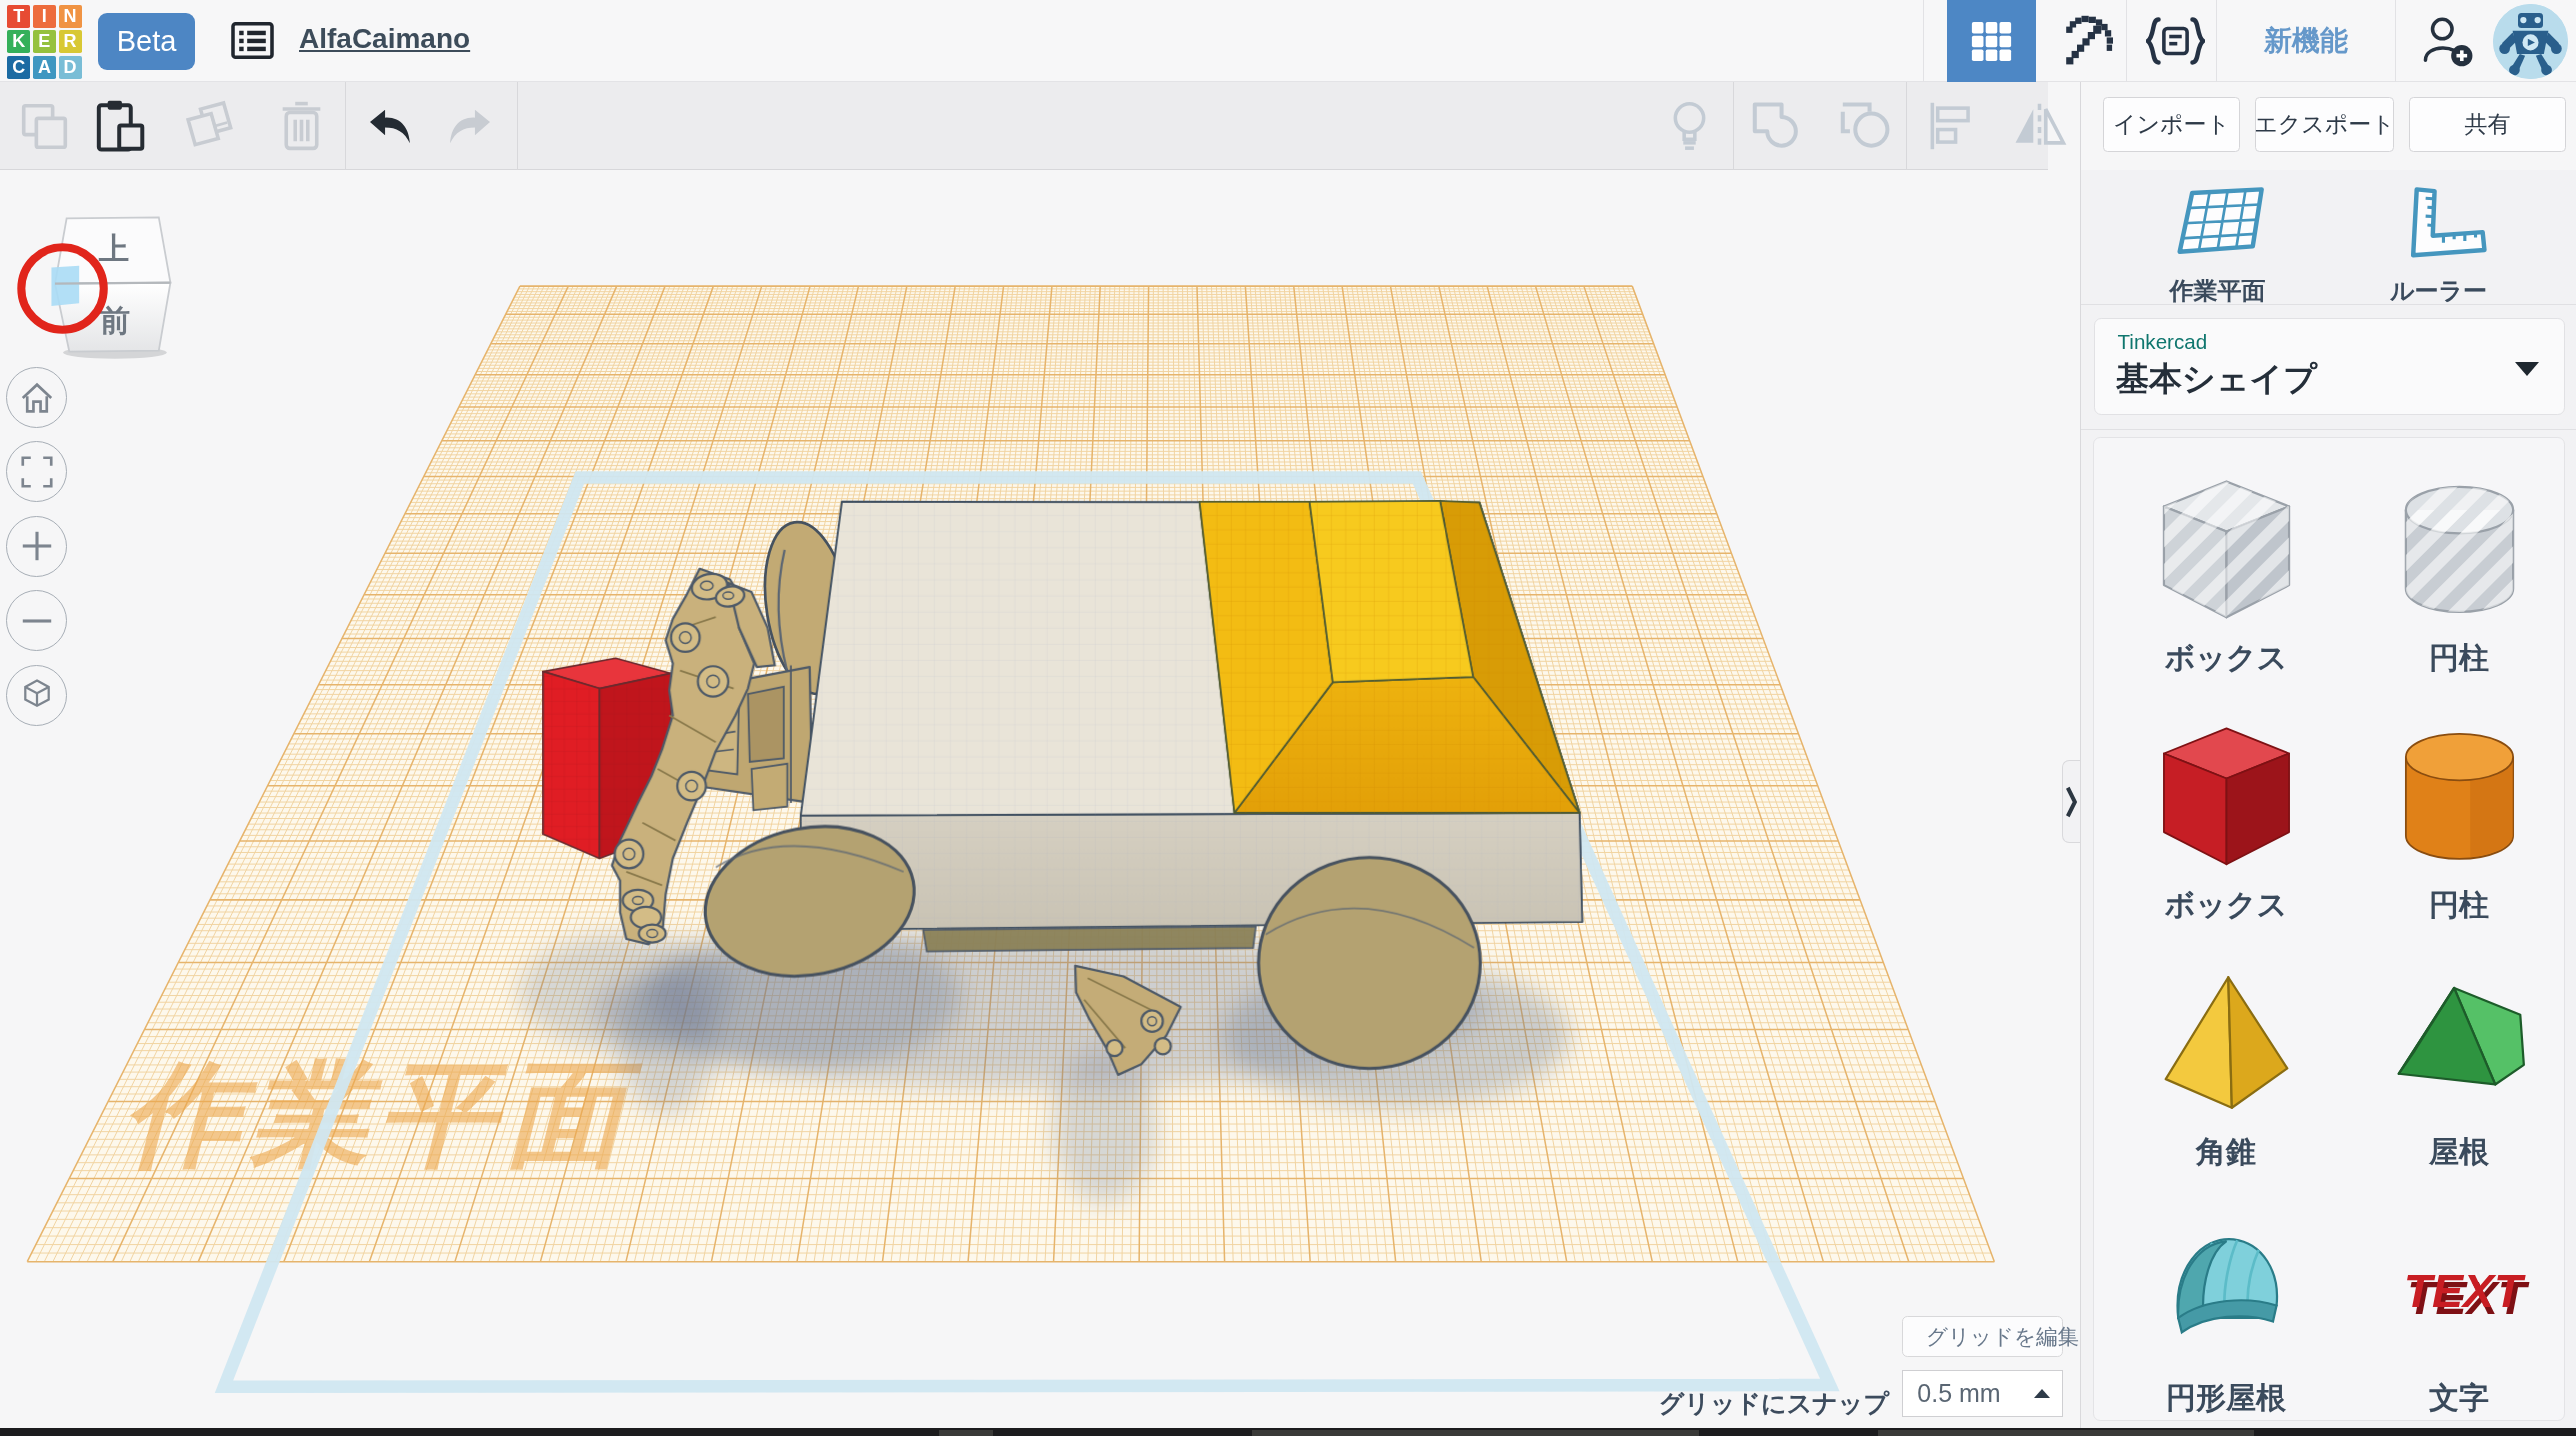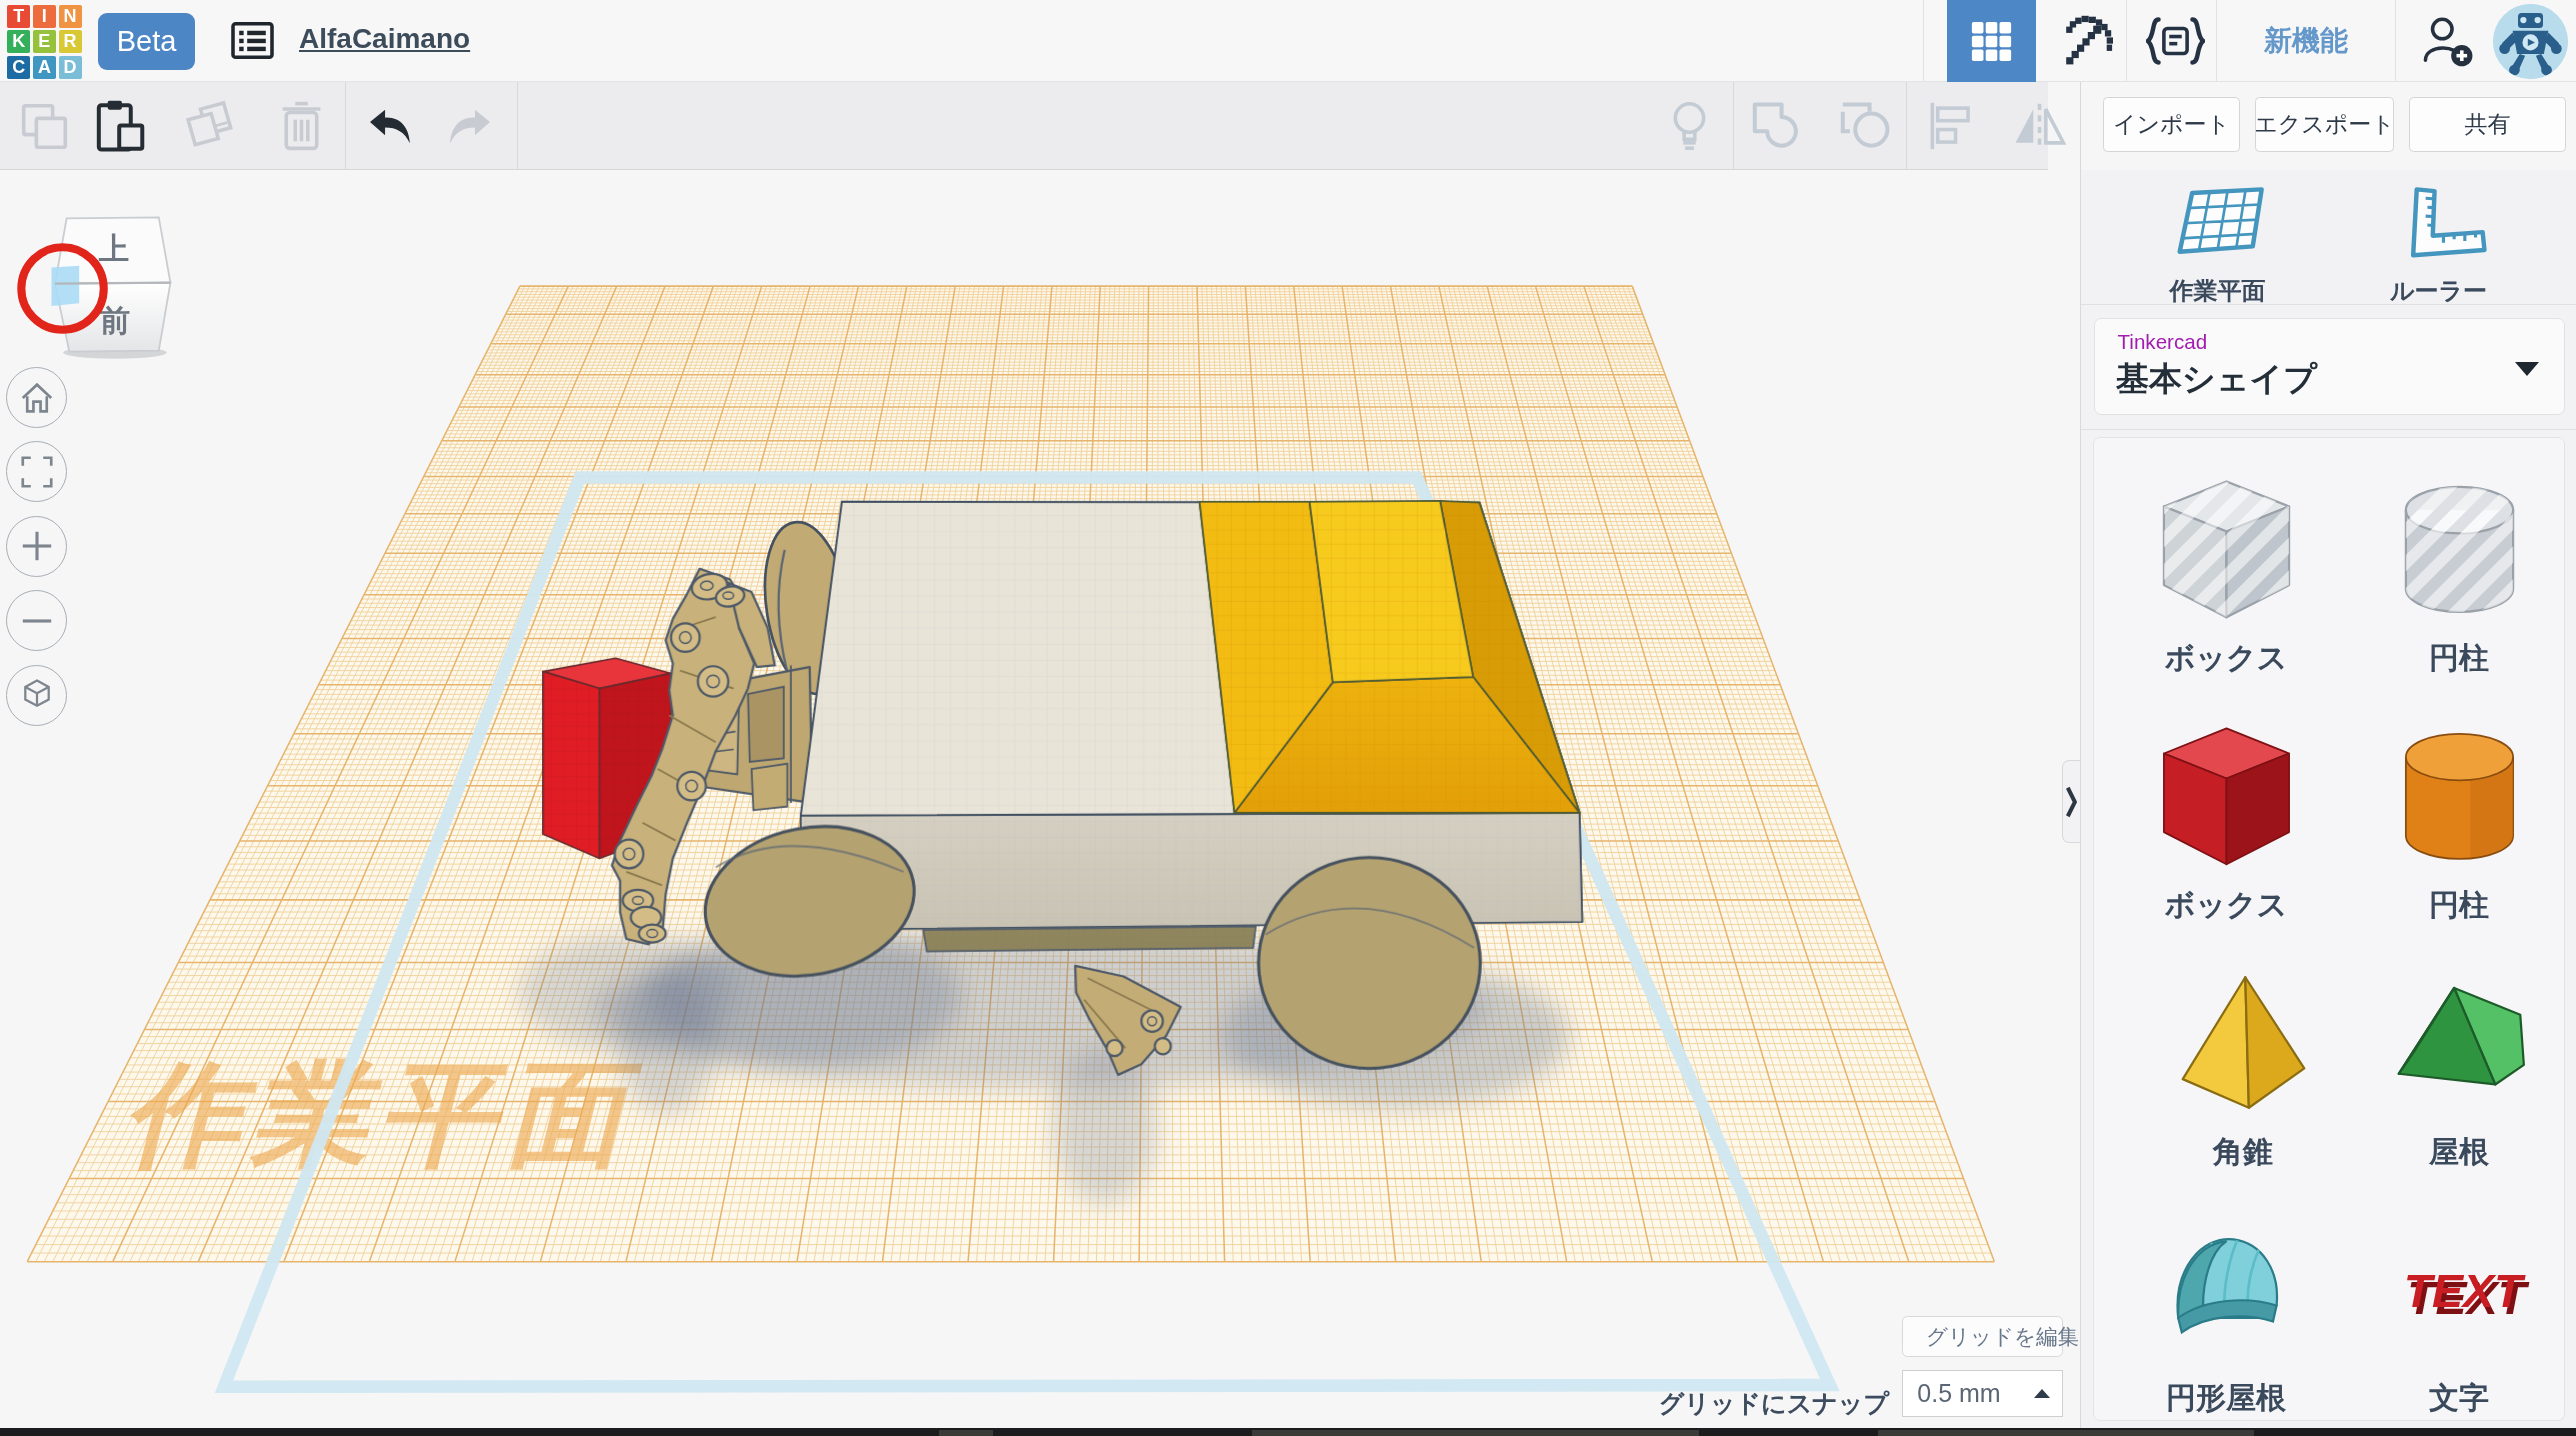--- a/index.html
+++ b/index.html
@@ -68,21 +68,21 @@
     border-left:8px solid transparent; border-right:8px solid transparent; border-bottom:9.8px solid #2e3b49; }
   
   .panel { position:absolute; left:2080px; top:170px; width:496px; height:1258px;
     background:#f2f2f4; border-left:0.9px solid #d9d9dc; z-index:20; }
   .panel-tools { position:absolute; left:0; top:0; width:496px; height:134px; }
   .ptool { position:absolute; top:14.3px; width:197px; text-align:center; }
   .ptool .plabel { margin-top:5.4px; font-size:24px; font-weight:bold; color:#3a4a5c; }
   .panel-sep { position:absolute; left:0; width:496px; height:0.9px; background:#e0e0e3; }
   .collection-card { position:absolute; left:12.5px; top:148px; width:471px; height:97px;
     background:#fafafb; border:0.9px solid #e1e1e4; border-radius:7.2px; }
-  .collection-brand { position:absolute; left:23px; top:10.7px; font-size:20.6px; color:#a21caf; }
+  .collection-brand { position:absolute; left:23px; top:10.7px; font-size:20.6px; color:#0f766e; }
   .collection-name { position:absolute; left:21.5px; top:38px; font-size:33px; font-weight:600; color:#242e39; }
   .collection-caret { position:absolute; right:25px; top:43px; width:0; height:0;
     border-left:12.5px solid transparent; border-right:12.5px solid transparent; border-top:14.3px solid #1e272f; }
   .shapes-card { position:absolute; left:11.6px; top:267px; width:472px; height:984px;
     background:#f6f6f8; border:0.9px solid #e3e3e6; border-radius:7.2px; overflow:hidden; }
   .shape-cell { position:absolute; width:215px; text-align:center; }
   .shape-cell .slabel { font-size:30px; font-weight:bold; color:#3a4a5c; margin-top:3.6px; }
   
   .bottom-strip { position:absolute; left:0; top:1428px; width:2576px; height:9px; background:#1c1c1e; z-index:40; }
   .bottom-strip .blob { position:absolute; top:1.8px; height:7.2px; background:#3a3a38; }
@@ -563,21 +563,21 @@
       </div>
       <div class="shape-cell" style="left:258px;top:283px">
         <svg width="143" height="157" viewBox="0 0 160 175">
           <path d="M20,40 L20,128 A60,26 0 0 0 140,128 L140,40" fill="#e08118" stroke="#8a4d10" stroke-width="2"></path>
           <path d="M92,64 L92,152 A60,26 0 0 0 140,128 L140,40 Z" fill="#cf7212" opacity="0.7" stroke="none"></path>
           <ellipse cx="80" cy="40" rx="60" ry="26" fill="#f0a039" stroke="#8a4d10" stroke-width="2"></ellipse>
         </svg>
         <div class="slabel">円柱</div>
       </div>
 
-      <div class="shape-cell" style="left:42px;top:530px">
+      <div class="shape-cell" style="left:25px;top:530px">
         <svg width="143" height="157" viewBox="0 0 160 175">
           <g stroke="#8a6d12" stroke-width="2.5" stroke-linejoin="round">
             <polygon points="82,10 12,124 86,156" fill="#f3c93e"></polygon>
             <polygon points="82,10 86,156 148,112" fill="#dca81c"></polygon>
           </g>
         </svg>
         <div class="slabel">角錐</div>
       </div>
       <div class="shape-cell" style="left:25px;top:776px">
         <svg width="143" height="157" viewBox="0 0 160 175">

